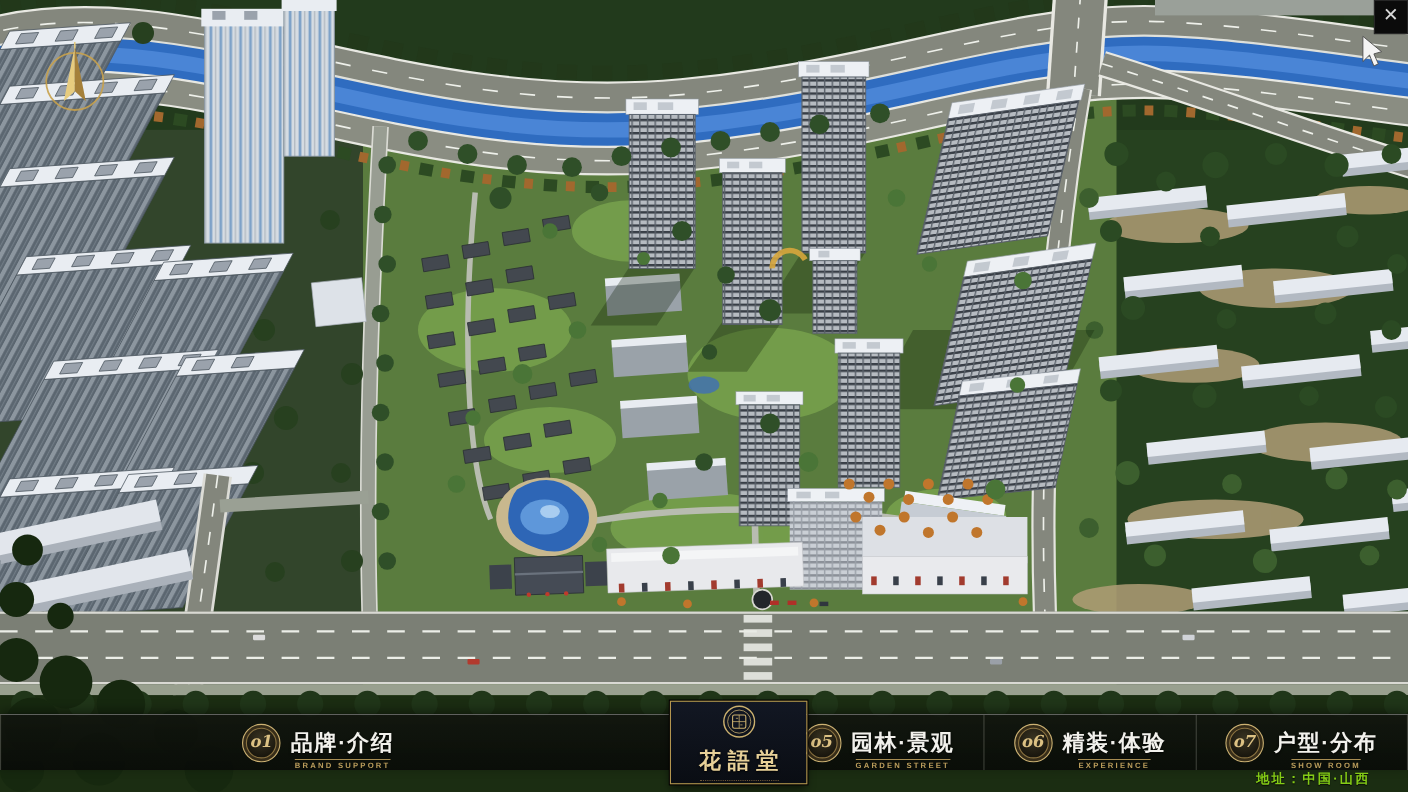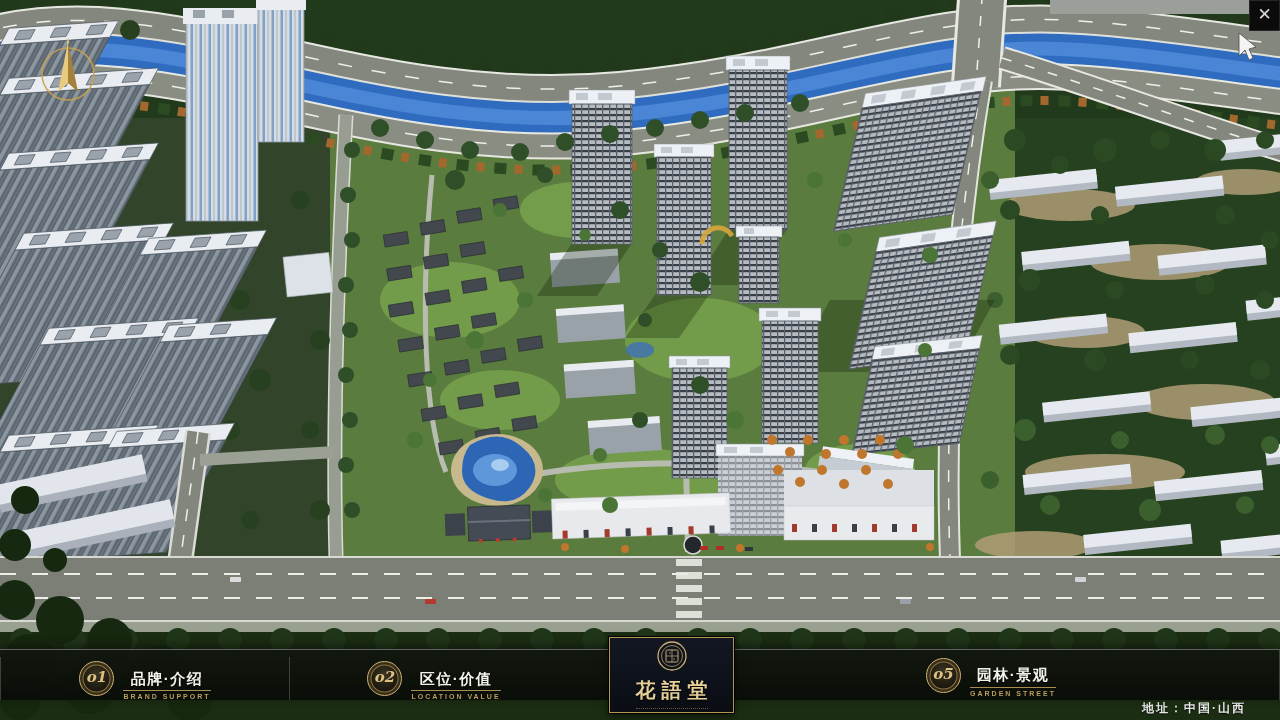--- a/index.html
+++ b/index.html
@@ -14,49 +14,49 @@
   
   .close-btn{position:absolute;top:0;right:0;width:29px;height:29px;z-index:12;
     background:#0b0b0b;border:1px solid #262626;color:#d8d8d8;font-size:17px;line-height:27px;
     text-align:center;cursor:pointer;font-family:"DejaVu Sans",sans-serif;}
 
   
   .bar{position:absolute;left:0;right:0;bottom:20px;height:50px;z-index:10;display:flex;
     background:linear-gradient(rgba(16,18,14,.82),rgba(8,10,7,.9));
     border-top:1px solid rgba(255,255,255,.35);box-shadow:0 -3px 10px rgba(0,0,0,.45);}
   .bar-group{display:flex;}
-  .bar-group.left{width:578px;align-items:flex-end;}
+  .bar-group.left{width:578px;}
   .bar-spacer{width:124px;}
   .bar-group.right{flex:1;}
   .nav-item{flex:1;display:flex;align-items:center;justify-content:center;gap:9px;
     border-left:1px solid rgba(235,235,225,.22);cursor:pointer;min-width:0;}
   .bar-group.right .nav-item:last-child{border-right:1px solid rgba(235,235,225,.22);}
   .badge{flex:none;width:33px;height:33px;border-radius:50%;border:1px solid #cdb273;
     box-shadow:inset 0 0 0 2.5px rgba(0,0,0,.6),inset 0 0 0 3.5px #8a7240;
     background:radial-gradient(circle at 50% 38%,#3a3422,#121009 75%);
     display:flex;align-items:center;justify-content:center;}
   .badge span{font:italic 700 15px "DejaVu Serif",serif;color:#dcc183;transform:translateY(-1px);}
   .nav-text{display:flex;flex-direction:column;align-items:center;min-width:0;}
-  .nav-title{font-weight:700;font-size:15px;line-height:1.1;letter-spacing:1.5px;color:#f2f1ec;
+  .nav-title{font-weight:700;font-size:20px;line-height:1.1;letter-spacing:1.5px;color:#f2f1ec;
     white-space:nowrap;text-shadow:0 1px 2px rgba(0,0,0,.9);margin-top:14px;}
   .nav-sub{margin-top:3px;padding-top:2px;border-top:1px solid rgba(196,163,96,.85);
     font-weight:700;font-size:7px;letter-spacing:2px;color:#bb9d5c;white-space:nowrap;}
 
   
   .logo-panel{position:absolute;left:609px;bottom:7px;width:123px;height:74px;z-index:11;
     background:linear-gradient(#121723,#0a0d13);border:1px solid #b3954f;
     box-shadow:0 0 0 1px #000,0 3px 8px rgba(0,0,0,.6);
     display:flex;flex-direction:column;align-items:center;justify-content:center;cursor:pointer;margin-top:40px;}
   .logo-name{font-family:"DejaVu Serif",serif;font-weight:700;font-size:20px;letter-spacing:6px;
     color:#e7d098;margin-top:2px;text-indent:6px;text-shadow:0 1px 2px #000;}
   .logo-rule{width:72px;height:0;border-top:1px dotted rgba(196,150,88,.55);margin-top:4px;}
 
   
   .address{position:absolute;right:34px;bottom:3px;z-index:11;font-size:12px;font-weight:700;
-    letter-spacing:2px;color:#e5e5e5;text-shadow:0 1px 1px rgba(0,0,0,.8);}
+    letter-spacing:2px;color:#84cc16;text-shadow:0 1px 1px rgba(0,0,0,.8);}
 </style>
 </head>
 <body>
 
 <div class="stage">
 
   <div class="scene">
   <svg width="1280" height="720" viewBox="0 0 1280 720" xmlns="http://www.w3.org/2000/svg">
     <defs>
       <pattern id="win" width="7" height="6" patternUnits="userSpaceOnUse">
@@ -650,41 +650,50 @@
     <div class="bar-group left">
       <div class="nav-item">
         <div class="badge">
             <span>o1</span>
           </div>
         <div class="nav-text">
           <div class="nav-title">品牌·介绍</div>
           <div class="nav-sub">BRAND SUPPORT</div>
         </div>
       </div>
-      <div class="nav-item">
-        <div class="badge">
-            <span>o2</span>
-          </div>
-        <div class="nav-text">
-          <div class="nav-title">区位·价值</div>
-          <div class="nav-sub">LOCATION VALUE</div>
-        </div>
-      </div>
     </div>
     <div class="bar-spacer"></div>
     <div class="bar-group right">
       <div class="nav-item">
         <div class="badge">
             <span>o5</span>
           </div>
         <div class="nav-text">
           <div class="nav-title">园林·景观</div>
           <div class="nav-sub">GARDEN STREET</div>
         </div>
       </div>
+      <div class="nav-item">
+        <div class="badge">
+            <span>o6</span>
+          </div>
+        <div class="nav-text">
+          <div class="nav-title">精装·体验</div>
+          <div class="nav-sub">EXPERIENCE</div>
+        </div>
+      </div>
+      <div class="nav-item">
+        <div class="badge">
+            <span>o7</span>
+          </div>
+        <div class="nav-text">
+          <div class="nav-title">户型·分布</div>
+          <div class="nav-sub">SHOW ROOM</div>
+        </div>
+      </div>
     </div>
   </div>
 
   <div class="logo-panel">
     <span>
       <svg width="30" height="30" viewBox="-15 -15 30 30">
         <circle r="14" fill="none" stroke="#cbb06e" stroke-width="1.3"></circle>
         <circle r="10.5" fill="none" stroke="#cbb06e" stroke-width=".7"></circle>
         <rect x="-6" y="-6" width="12" height="12" rx="1.5" fill="none" stroke="#cbb06e" stroke-width="1"></rect>
         <path d="M -6,0 H 6 M 0,-6 V 6 M -3,-3 h2 M 1,3 h2" stroke="#cbb06e" stroke-width=".7" fill="none"></path>

